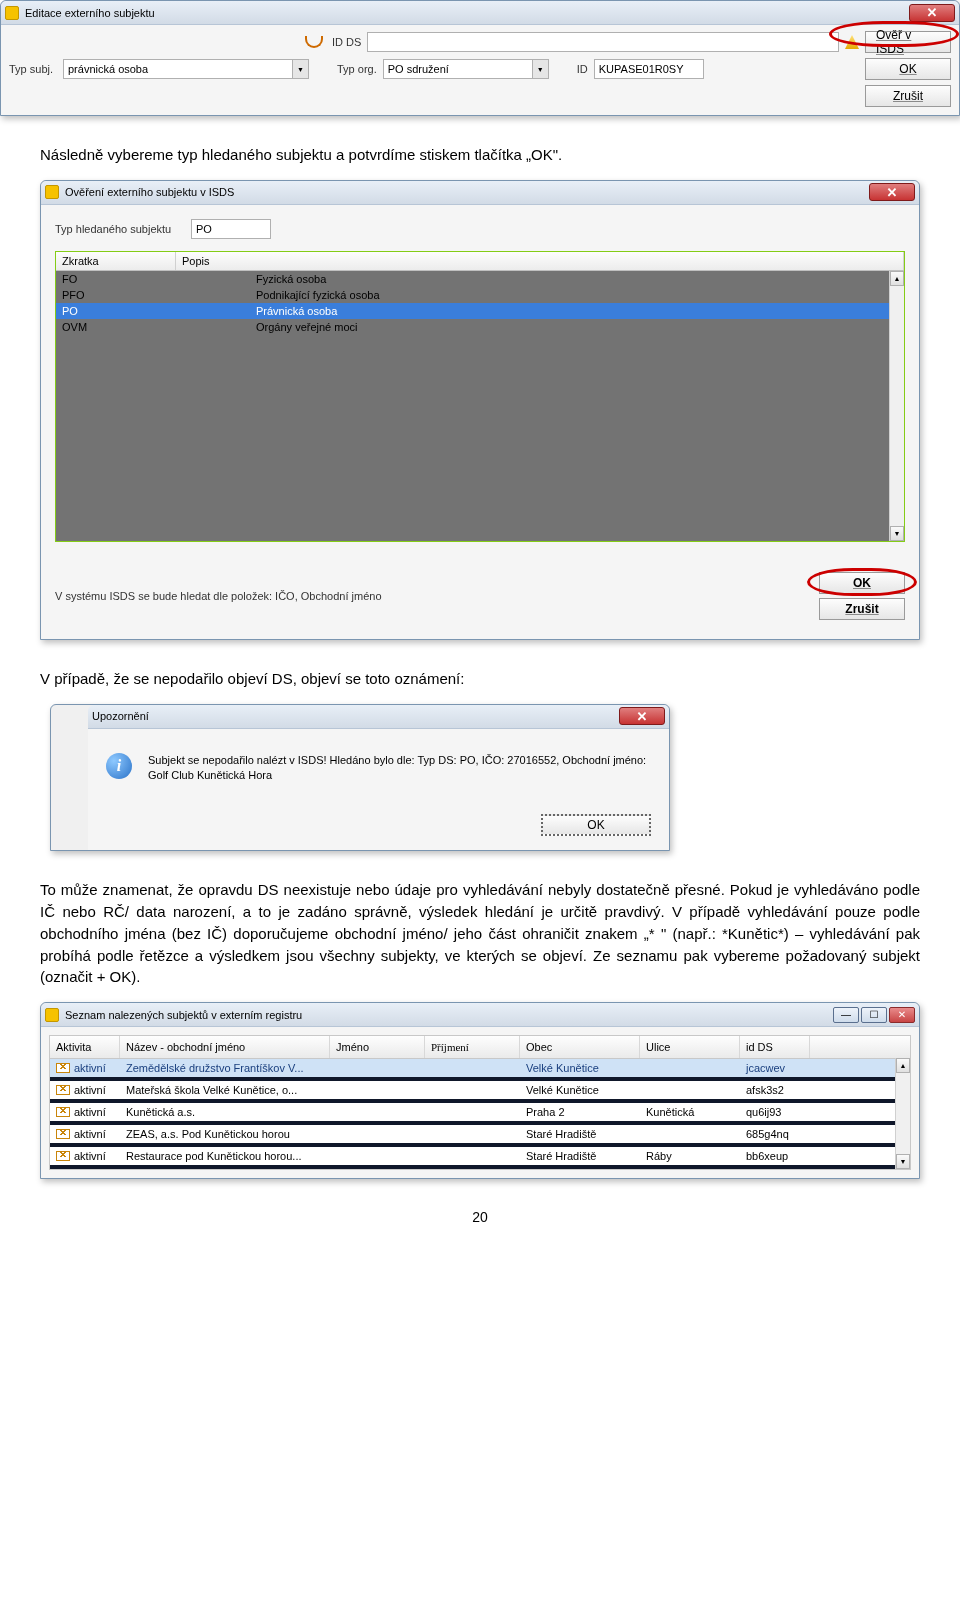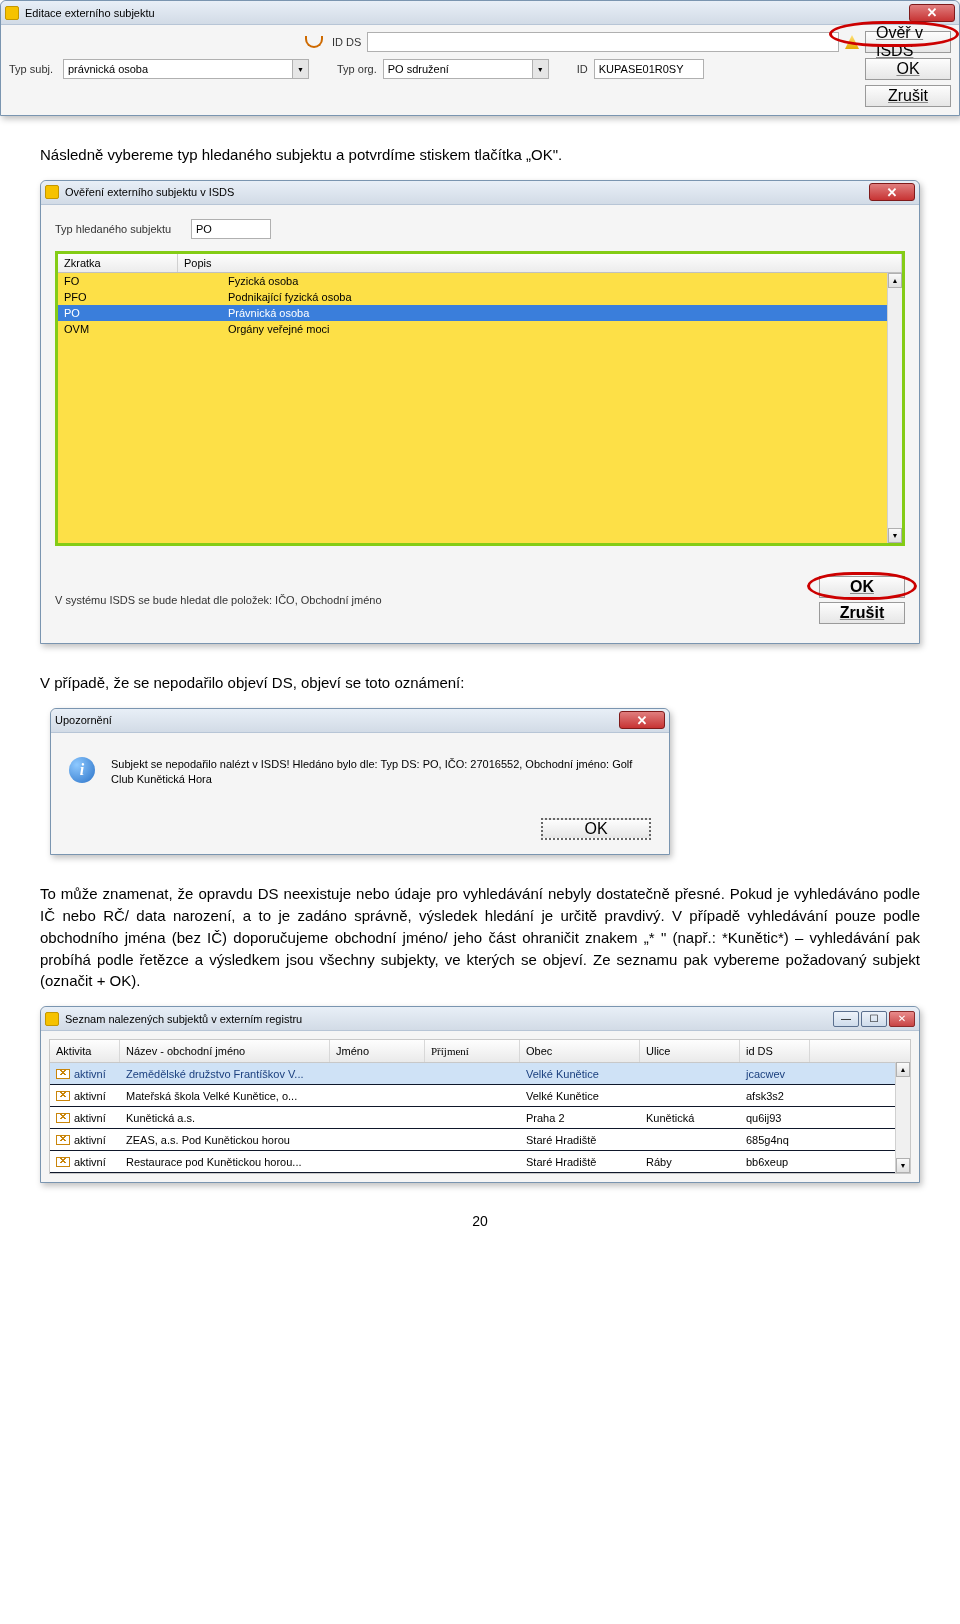--- a/index.html
+++ b/index.html
@@ -66,21 +66,21 @@
   .drop .caret {
     display:inline-flex; align-items:center; justify-content:center;
     width:16px; height:20px; background:#e6e6e6; border:1px solid #b0b0b0; border-left:none;
     font-size:7px;
   }
   .btn {
     border: 1px solid #9a9a9a;
     background: linear-gradient(#fdfdfd,#e6e6e6);
     height: 22px;
     display:flex; align-items:center; justify-content:center;
-    font-size: 16px;
+    font-size: 12px;
     padding: 0 10px;
     text-decoration: underline;
     text-decoration-color: #8a8a8a;
   }
   .btn-noul { text-decoration: none; }
   .lbl { color: #333; }
 
   .posta-logo {
     display:inline-flex; align-items:center;
     font-size: 12px; font-weight:bold; color:#ce6a00;
@@ -109,36 +109,36 @@
     font-family: Arial, sans-serif;
     font-size: 15px;
     line-height: 1.45;
     margin: 28px 0 14px 0;
     text-align: justify;
     color: #000;
   }
 
   
   .listbox {
-    border: 3px solid #84cc16;
-    background: #fde047;
+    border: 1px solid #84cc16;
+    background: #737373;
   }
   .listhead {
     display:flex;
     background: linear-gradient(#fdfdfd,#ececec);
     border-bottom: 1px solid #c0c0c0;
     font-size: 11px;
   }
   .listhead div {
     padding: 3px 6px;
     border-right: 1px solid #d0d0d0;
   }
   .lh-zk { width: 120px; }
   .lh-pop { flex:1; }
-  .lrow { display:flex; font-size:11px; }
+  .lrow { display:flex; font-size:11px;gap:30px; }
   .lrow div { padding: 2px 6px; }
   .lrow .c1 { width:120px; }
   .lrow .c2 { flex:1;margin-left:44px; }
   .sel { background: #3a7edb; color:#fff; }
   .listarea { height: 270px; overflow:hidden; position:relative; }
   .scrollbar-v {
     position:absolute; right:0; top:0; bottom:0; width:15px;
     background:#f0f0f0; border-left:1px solid #d0d0d0;
   }
   .sb-btn { height:15px; background:linear-gradient(#fafafa,#e0e0e0); border:1px solid #b0b0b0; display:flex;align-items:center;justify-content:center;font-size:7px;}
@@ -148,21 +148,21 @@
     width:26px; height:26px; border-radius:50%;
     background: radial-gradient(circle at 30% 30%, #8ec9ff, #2a72c8);
     color:#fff; font-family: Georgia, serif; font-style:italic; font-weight:bold;
     display:flex; align-items:center; justify-content:center; font-size:16px;
   }
 
   
   .rtable { border:1px solid #c8c8c8; background:#fff; font-size:11px; position:relative;}
   .rhead { display:flex; background: linear-gradient(#fefefe,#eaeaea); border-bottom:1px solid #c8c8c8;}
   .rhead div { padding:5px 6px; border-right:1px solid #d8d8d8;}
-  .rrow { display:flex; border-bottom:1px solid #0f172a; align-items:center; height:22px;}
+  .rrow { display:flex; border-bottom:4px solid #0f172a; align-items:center; height:22px;}
   .rrow div { padding:2px 6px; overflow:hidden; text-overflow:ellipsis; white-space:nowrap;}
   .c-akt { width:70px; display:flex; align-items:center; gap:4px;}
   .c-naz { width:210px; }
   .c-jm { width:95px; }
   .c-pr { width:95px;font-family:Liberation Serif, serif; }
   .c-ob { width:120px; }
   .c-ul { width:100px; }
   .c-id { width:70px; }
 
   .rsel { background:#cfe2f6; color:#1a3f7e; }
@@ -281,21 +281,21 @@
         <span class="btn" style="width:86px;font-weight:bold;">OK</span>
         <span class="btn" style="width:86px;font-weight:bold;">Zrušit</span>
         <span class="red-oval" style="width:110px;height:28px;left:-12px;top:-4px;"></span>
       </div>
     </div>
   </div>
 </div>
 
 <p class="para">V případě, že se nepodařilo objeví DS, objeví se toto oznámení:</p>
 
-<div class="dlg" style="width:620px;margin-left:10px;">
+<div class="dlg" style="width:620px;margin-left:10px;padding-left:37px;">
   <div class="dlg-titlebar">
     <span>Upozornění</span>
     <div class="closebox">✕</div>
   </div>
   <div class="dlg-body" style="padding:24px 18px 14px 18px;">
     <div style="display:flex; gap:16px; align-items:flex-start;">
       <div class="info-ico">i</div>
       <div style="flex:1; font-size:11px; line-height:1.45;">Subjekt se nepodařilo nalézt v ISDS! Hledáno bylo dle:  Typ DS: PO, IČO: 27016552, Obchodní jméno: Golf Club Kunětická Hora</div>
     </div>
     <div style="display:flex; justify-content:flex-end; margin-top:30px;">

